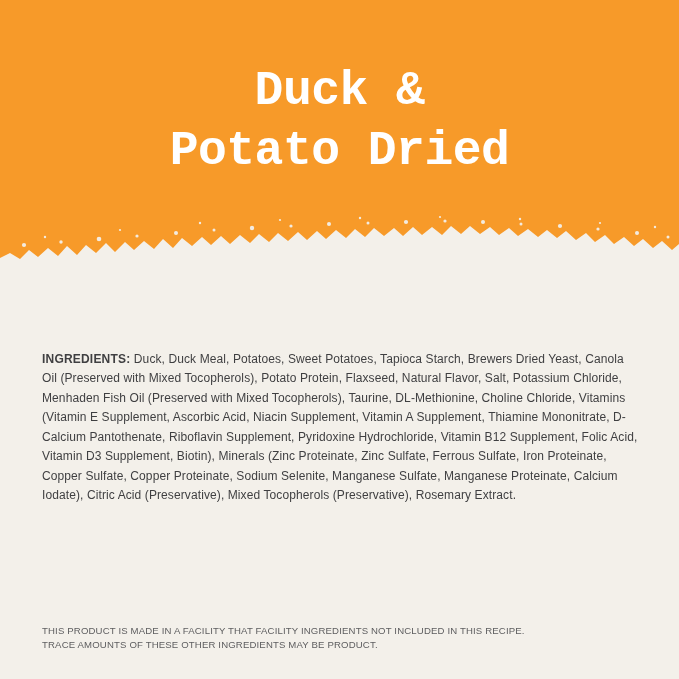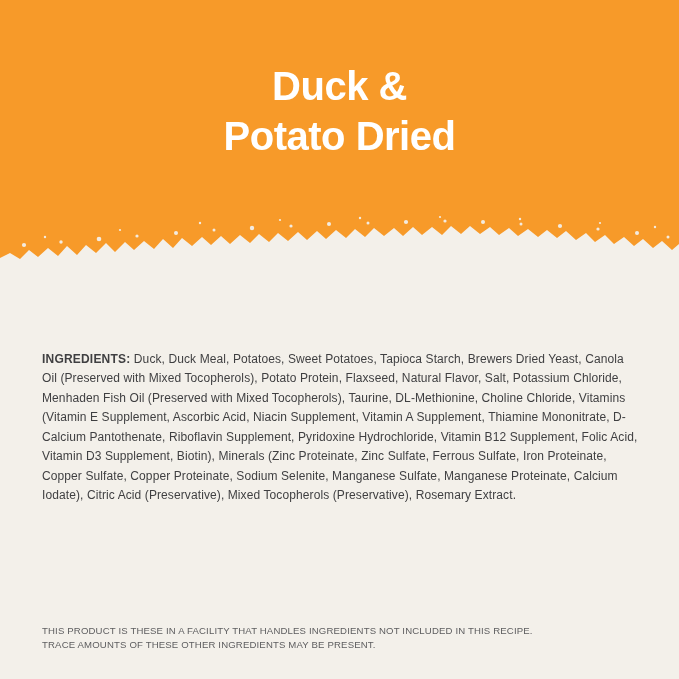--- a/index.html
+++ b/index.html
@@ -43,25 +43,25 @@
   .title-wrap {
     position: absolute;
     top: 62px;
     left: 0;
     width: 679px;
     text-align: center;
     z-index: 3;
   }
   .title-line {
     color: #ffffff;
-    font-size: 40px;
+    font-size: 48px;
     font-weight: bold;
     letter-spacing: -0.5px;
     line-height: 1.24;
-    font-family: Liberation Sans, sans-serif;
+    font-family: Liberation Mono, monospace;
   }
   
   .body-area {
     position: absolute;
     top: 338px;
     left: 42px;
     width: 600px;
     z-index: 3;
   }
   .ingredients-block {
@@ -136,17 +136,17 @@
   <div class="title-wrap">
     <div class="title-line">Duck &amp;</div>
     <div class="title-line">Potato Dried</div>
   </div>
 
   <div class="body-area">
     <p class="ingredients-block"><span class="ingredients-label">INGREDIENTS:</span> <span class="ingredients-text">Duck, Duck Meal, Potatoes, Sweet Potatoes, Tapioca Starch, Brewers Dried Yeast, Canola Oil (Preserved with Mixed Tocopherols), Potato Protein, Flaxseed, Natural Flavor, Salt, Potassium Chloride, Menhaden Fish Oil (Preserved with Mixed Tocopherols), Taurine, DL-Methionine, Choline Chloride, Vitamins (Vitamin E Supplement, Ascorbic Acid, Niacin Supplement, Vitamin A Supplement, Thiamine Mononitrate, D-Calcium Pantothenate, Riboflavin Supplement, Pyridoxine Hydrochloride, Vitamin B12 Supplement, Folic Acid, Vitamin D3 Supplement, Biotin), Minerals (Zinc Proteinate, Zinc Sulfate, Ferrous Sulfate, Iron Proteinate, Copper Sulfate, Copper Proteinate, Sodium Selenite, Manganese Sulfate, Manganese Proteinate, Calcium Iodate), Citric Acid (Preservative), Mixed Tocopherols (Preservative), Rosemary Extract.</span></p>
   </div>
 
   <div class="disclaimer">
-    <div>THIS PRODUCT IS THESE IN A FACILITY THAT HANDLES INGREDIENTS NOT INCLUDED IN THIS RECIPE.</div>
-    <div>TRACE AMOUNTS OF THESE OTHER INGREDIENTS MAY BE PRESENT.</div>
+    <div>THIS PRODUCT IS MADE IN A FACILITY THAT FACILITY INGREDIENTS NOT INCLUDED IN THIS RECIPE.</div>
+    <div>TRACE AMOUNTS OF THESE OTHER INGREDIENTS MAY BE PRODUCT.</div>
   </div>
 
 </div>
 
 </body></html>

